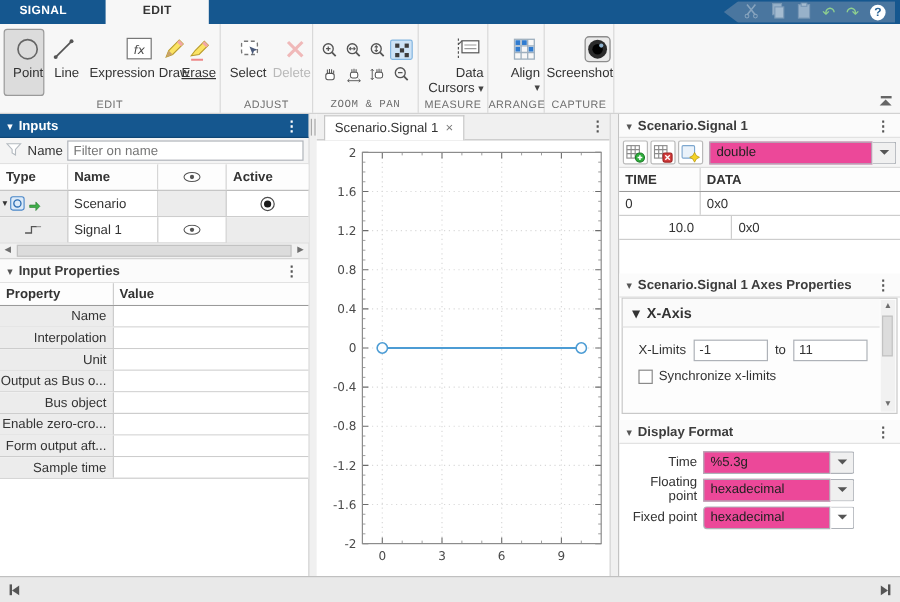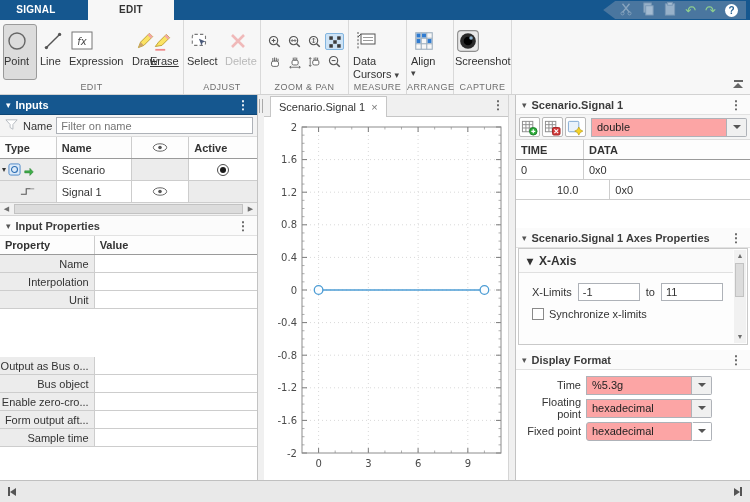--- a/index.html
+++ b/index.html
@@ -20,21 +20,21 @@
   .qab .disabled { opacity:.55; }
   .helpdot { width:13px; height:13px; border-radius:50%; background:#fff; color:#2a6496;
              font-size:10px; font-weight:bold; text-align:center; line-height:13px; }
 
   
   .toolstrip { position:absolute; left:0; top:20px; width:750px; height:75px; background:#f7f7f7;
                border-bottom:1px solid #d2d2d2; }
   .tsec { position:absolute; top:0; height:74px; border-right:1px solid #d9d9d9; }
   .tsec-label { position:absolute; bottom:2px; left:0; right:0; text-align:center;
                 font-size:9px; color:#6e6e6e; letter-spacing:.4px; }
-  .bigbtn { position:absolute; top:4px; display:flex; flex-direction:column; align-items:flex-start;
+  .bigbtn { position:absolute; top:4px; display:flex; flex-direction:column; align-items:flex-end;
             justify-content:flex-start; gap:2px; padding-top:3px; border:1px solid transparent;
             border-radius:3px; cursor:default; }
   .bigbtn .lbl { font-size:11px; color:#333; line-height:11px; }
   .bigbtn.selected { background:#dcdcdc; border-color:#9a9a9a; }
   .bigbtn.disabled .lbl { color:#b9b9b9; }
   .icon24 { width:26px; height:26px; display:flex; align-items:center; justify-content:center; }
   .smallcell { position:absolute; width:19px; height:17px; display:flex; align-items:center;
                justify-content:center; border:1px solid transparent; border-radius:2px; }
   .smallcell.selected { background:#cde3f6; border-color:#84b6e0; }
   .caret { font-size:9px; color:#444; line-height:8px; }
@@ -102,21 +102,21 @@
             gap:6px; padding:0 8px; font-size:11px; color:#333; }
   .doctab .x { color:#777; font-size:11px; }
   .doctabs .dots { position:absolute; right:2px; top:3px; }
 
   
   .sigtoolbar { height:25px; display:flex; align-items:center; gap:2px; padding:2px 3px;
                 background:#f5f5f5; border-bottom:1px solid #dcdcdc; }
   .iconbtn { width:21px; height:20px; border:1px solid #b9b9b9; border-radius:2px; background:#fff;
              display:flex; align-items:center; justify-content:center; }
   .combo { display:flex; align-items:center; }
-  .combo .cfield { border:1px solid #aeb2b8; background:#fca5a5; height:19px; display:flex;
+  .combo .cfield { border:1px solid #aeb2b8; background:#ec4899; height:19px; display:flex;
                    align-items:center; padding:0 5px; font-size:11px; color:#222; }
   .combo .cbtn { width:20px; height:19px; border:1px solid #aeb2b8; border-left:none; background:#f0f0f0;
                  display:flex; align-items:center; justify-content:center; border-radius:0 2px 2px 0; }
   .tri-dn { width:0; height:0; border-left:4px solid transparent; border-right:4px solid transparent;
             border-top:4px solid #555; }
 
   .axesbox { position:absolute; left:2px; right:2px; top:153px; height:97px;
              border:1px solid #c9c9c9; background:#fdfdfd; }
   .xaxis-hd { height:24px; display:flex; align-items:center; gap:6px; padding:0 8px;
               background:#fafafa; border-bottom:1px solid #e0e0e0; font-weight:bold; font-size:12px; }
@@ -243,21 +243,21 @@
           <svg width="22" height="22" viewBox="0 0 20 20">
               <rect x="3" y="4" width="12" height="10" rx="2" fill="#fff" stroke="#777" stroke-dasharray="3 2"></rect>
               <path d="M9 8 l6 2.4 -2.6 1 -1 2.6 z" fill="#4a5a7a"></path>
             </svg>
         </span>
         <span class="lbl">Select</span>
       </div>
       <div class="tsec-label">ADJUST</div>
     </div>
 
-    <div class="tsec" style="left:261px;width:88px;">
+    <div class="tsec" style="left:261px;width:88px;font-family:Liberation Mono, monospace;">
       <div class="smallcell" style="left:4px;top:13px;">
         <svg width="15" height="15" viewBox="0 0 16 16">
             <circle cx="7" cy="7" r="4.4" fill="none" stroke="#555" stroke-width="1.2"></circle>
             <line x1="10.3" y1="10.3" x2="13.6" y2="13.6" stroke="#555" stroke-width="1.6"></line>
             <path d="M7 5 v4 M5 7 h4" stroke="#555" stroke-width="1.1"></path>
           </svg>
       </div>
       <div class="smallcell" style="left:24px;top:13px;">
         <svg width="15" height="15" viewBox="0 0 16 16">
             <circle cx="7" cy="7" r="4.4" fill="none" stroke="#555" stroke-width="1.2"></circle>
@@ -474,21 +474,21 @@
             <div class="tcell" style="width:163px;border-right:none;"></div>
           </div>
           <div class="trow" style="height: 18px;">
             <div class="tcell graycell" style="width:95px;justify-content:flex-end;">Interpolation</div>
             <div class="tcell" style="width:163px;border-right:none;"></div>
           </div>
           <div class="trow" style="height: 18px;">
             <div class="tcell graycell" style="width:95px;justify-content:flex-end;">Unit</div>
             <div class="tcell" style="width:163px;border-right:none;"></div>
           </div>
-          <div class="trow" style="height: 18px; margin-top: 48px;">
+          <div class="trow" style="height: 18px;">
             <div class="tcell graycell" style="width:95px;justify-content:flex-end;">Output as Bus o...</div>
             <div class="tcell" style="width:163px;border-right:none;"></div>
           </div>
           <div class="trow" style="height: 18px;">
             <div class="tcell graycell" style="width:95px;justify-content:flex-end;">Bus object</div>
             <div class="tcell" style="width:163px;border-right:none;"></div>
           </div>
           <div class="trow" style="height: 18px;">
             <div class="tcell graycell" style="width:95px;justify-content:flex-end;">Enable zero-cro...</div>
             <div class="tcell" style="width:163px;border-right:none;"></div>

